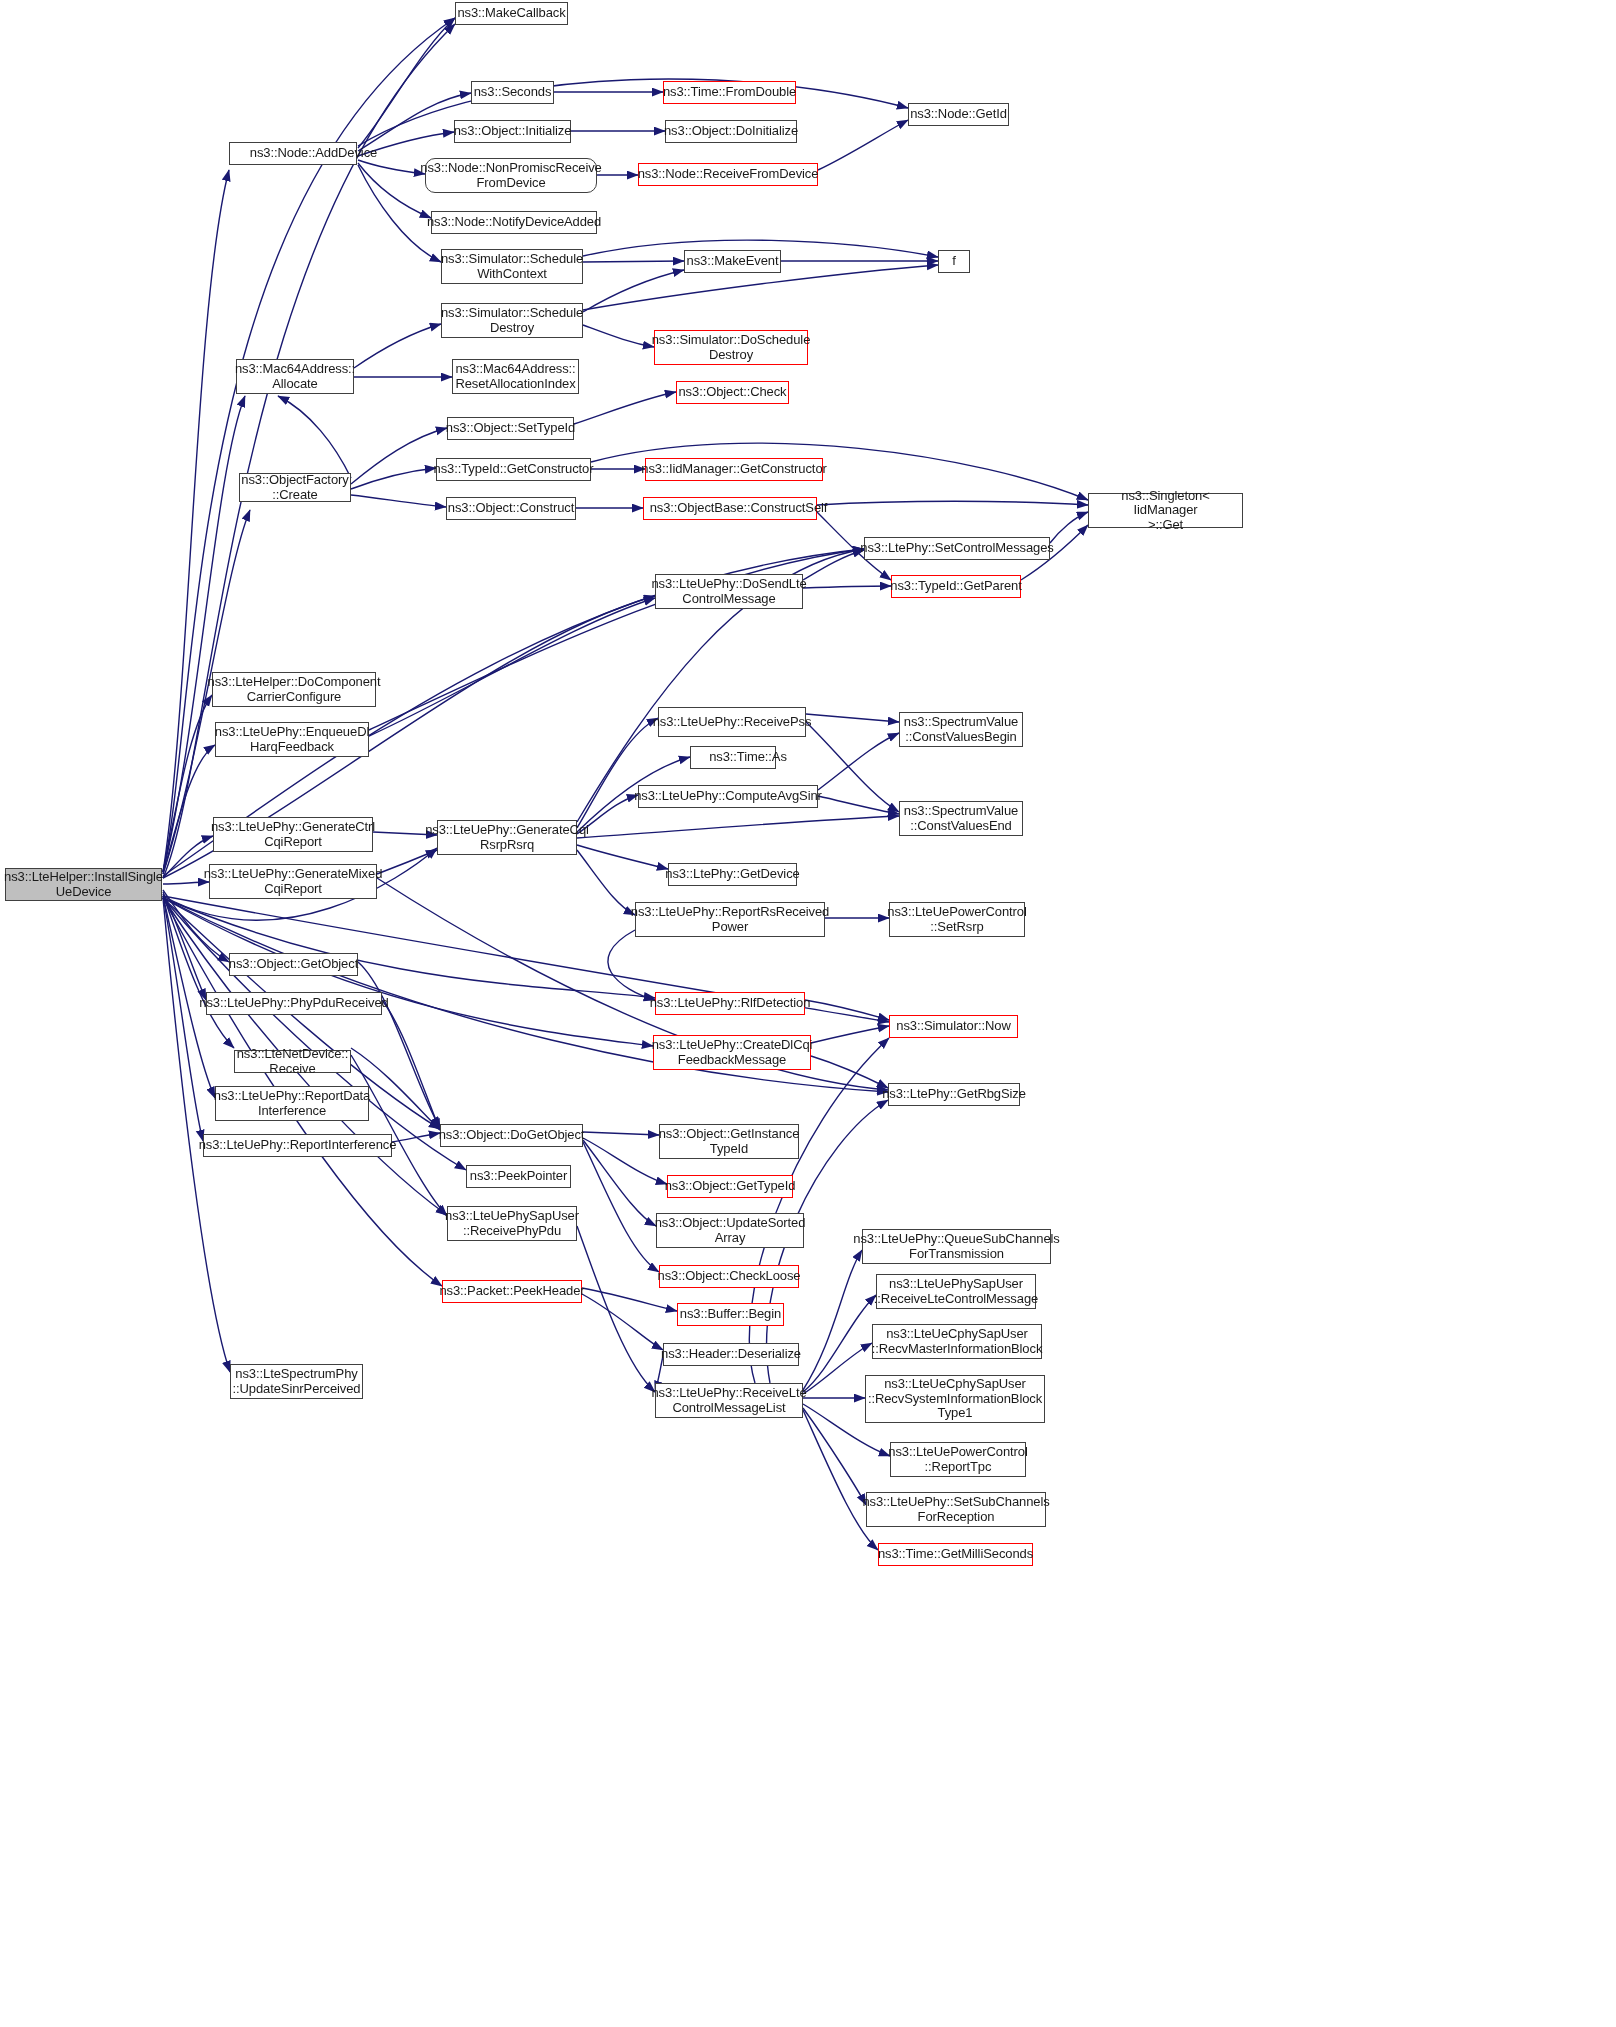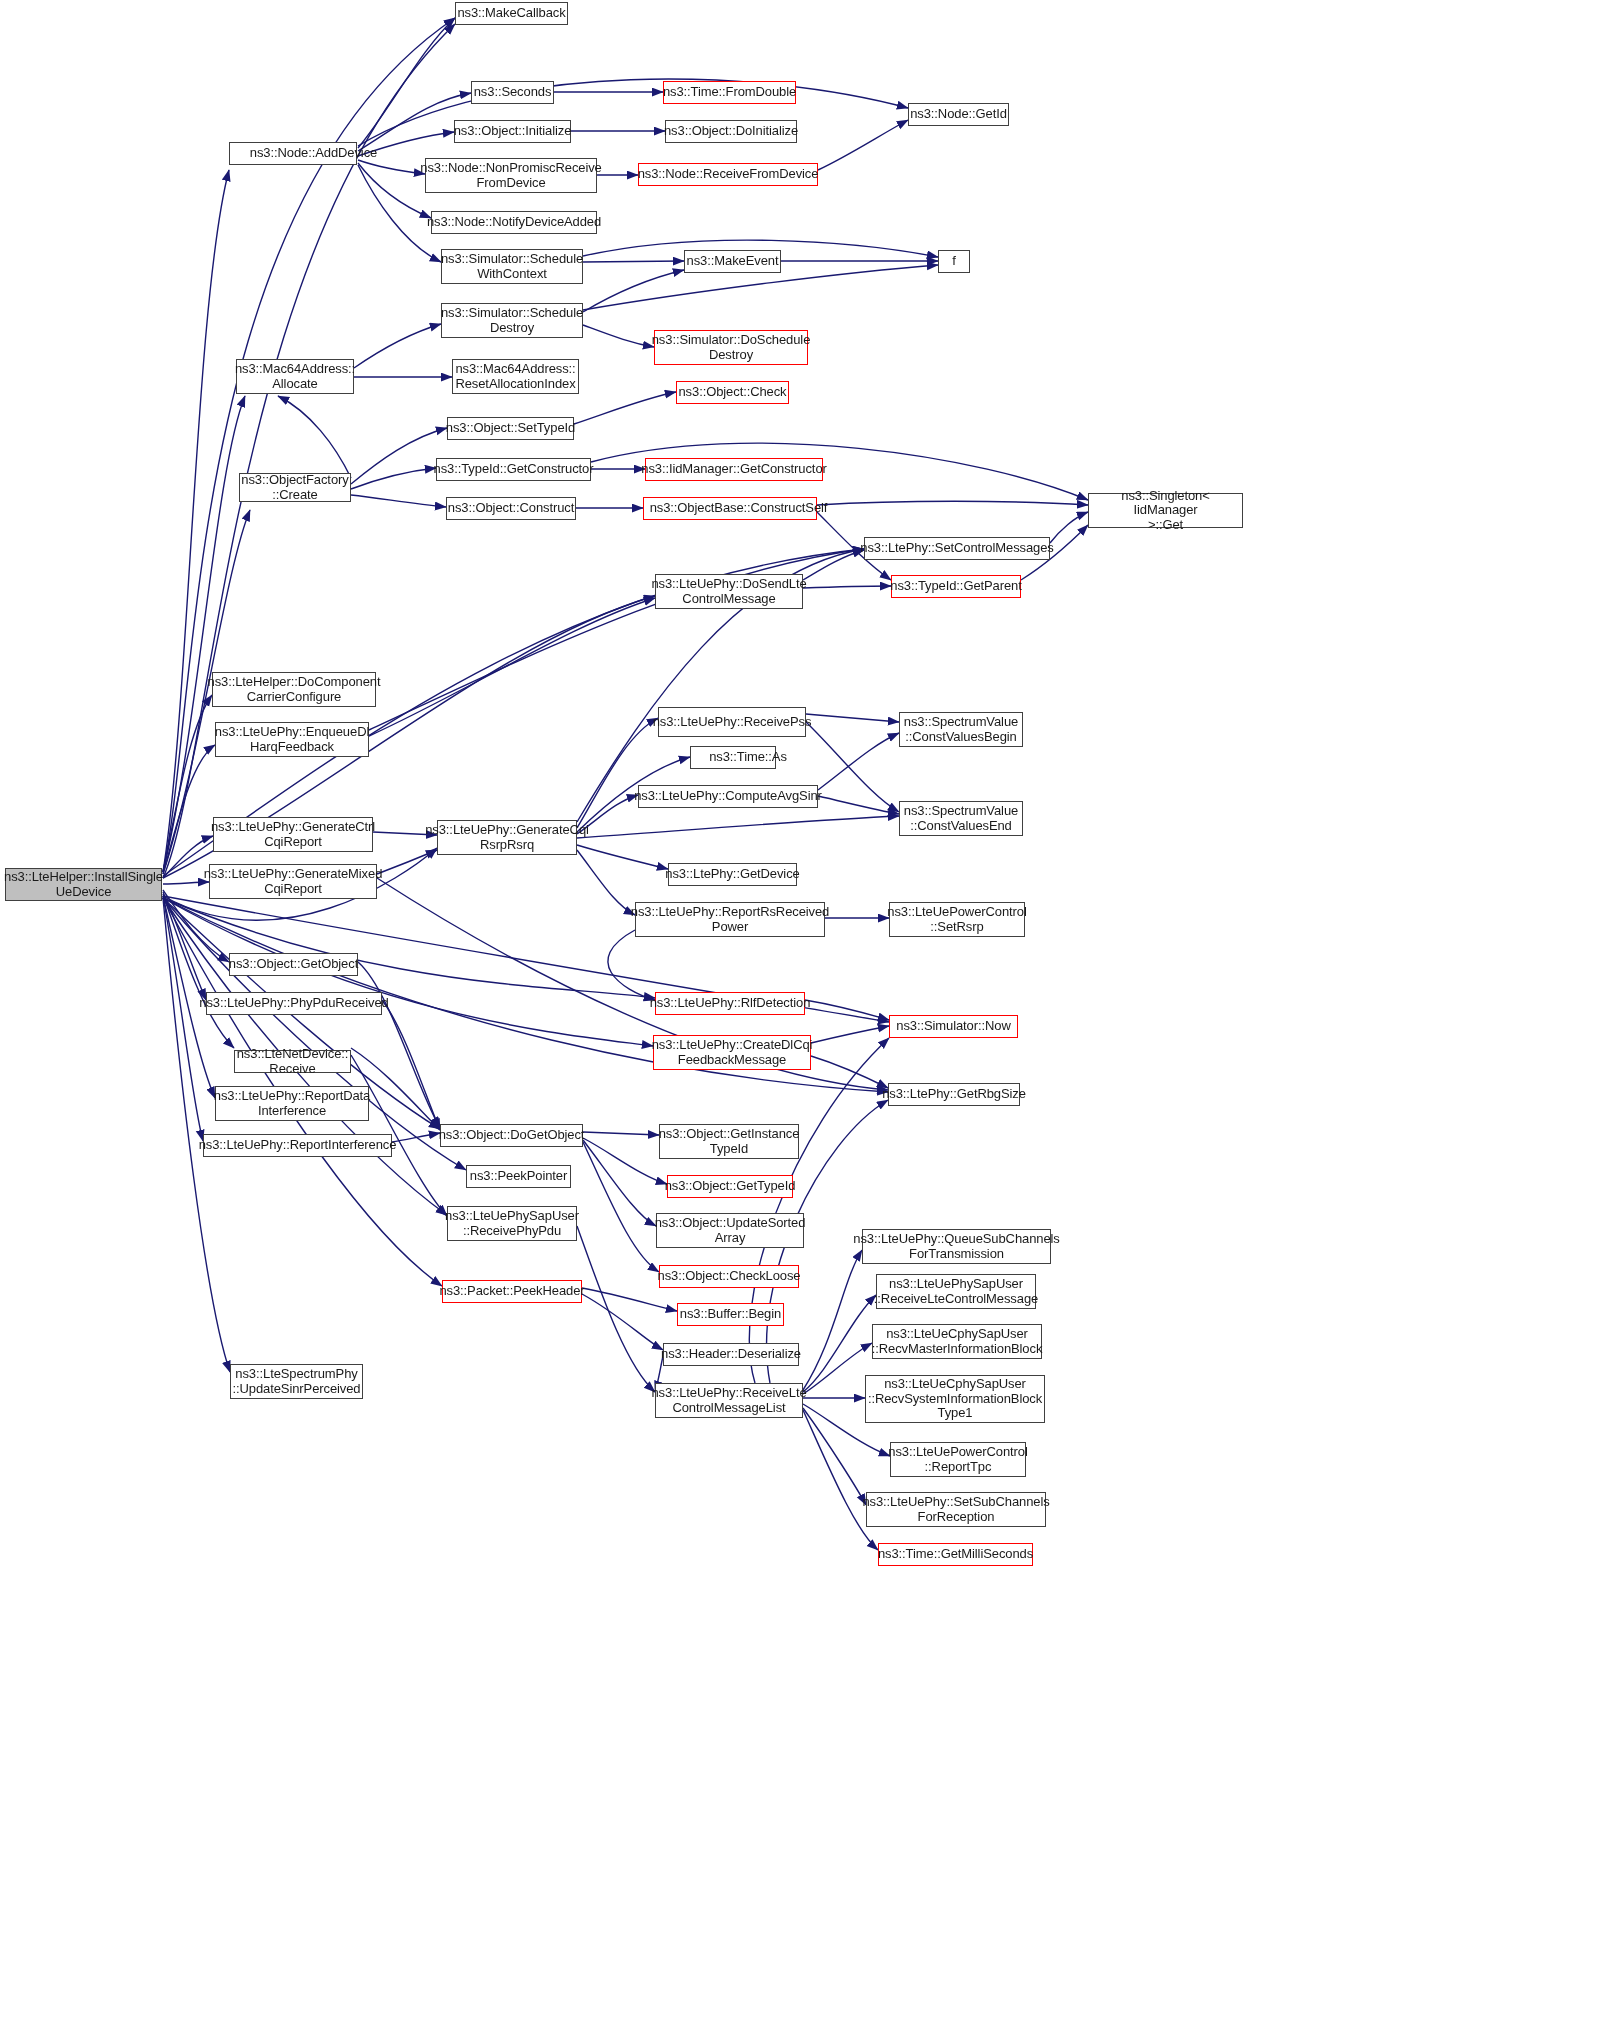--- a/index.html
+++ b/index.html
@@ -165,21 +165,21 @@
   </svg>
   <div id="node-layer">
       <div class="node root" style="left: 5px; top: 868px; width: 157px; height: 33px;">ns3::LteHelper::InstallSingle
 UeDevice</div>
       <div class="node" style="left: 455px; top: 2px; width: 113px; height: 23px;">ns3::MakeCallback</div>
       <div class="node" style="left: 229px; top: 142px; width: 128px; height: 23px; padding-left: 44px;">ns3::Node::AddDevice</div>
       <div class="node" style="left: 471px; top: 81px; width: 83px; height: 23px;">ns3::Seconds</div>
       <div class="node red" style="left: 663px; top: 81px; width: 133px; height: 23px;">ns3::Time::FromDouble</div>
       <div class="node" style="left: 454px; top: 120px; width: 117px; height: 23px;">ns3::Object::Initialize</div>
       <div class="node" style="left: 665px; top: 120px; width: 132px; height: 23px;">ns3::Object::DoInitialize</div>
-      <div class="node" style="left: 425px; top: 158px; width: 172px; height: 35px;">ns3::Node::NonPromiscReceive
+      <div class="node" style="left: 425px; top: 158px; width: 172px; height: 35px; border-radius: 10px;">ns3::Node::NonPromiscReceive
 FromDevice</div>
       <div class="node red" style="left: 638px; top: 163px; width: 180px; height: 23px;">ns3::Node::ReceiveFromDevice</div>
       <div class="node" style="left: 908px; top: 103px; width: 101px; height: 23px;">ns3::Node::GetId</div>
       <div class="node" style="left: 431px; top: 211px; width: 166px; height: 23px;">ns3::Node::NotifyDeviceAdded</div>
       <div class="node" style="left: 441px; top: 249px; width: 142px; height: 35px;">ns3::Simulator::Schedule
 WithContext</div>
       <div class="node" style="left: 684px; top: 250px; width: 97px; height: 23px;">ns3::MakeEvent</div>
       <div class="node" style="left: 938px; top: 250px; width: 32px; height: 23px;">f</div>
       <div class="node" style="left: 441px; top: 303px; width: 142px; height: 35px;">ns3::Simulator::Schedule
 Destroy</div>

